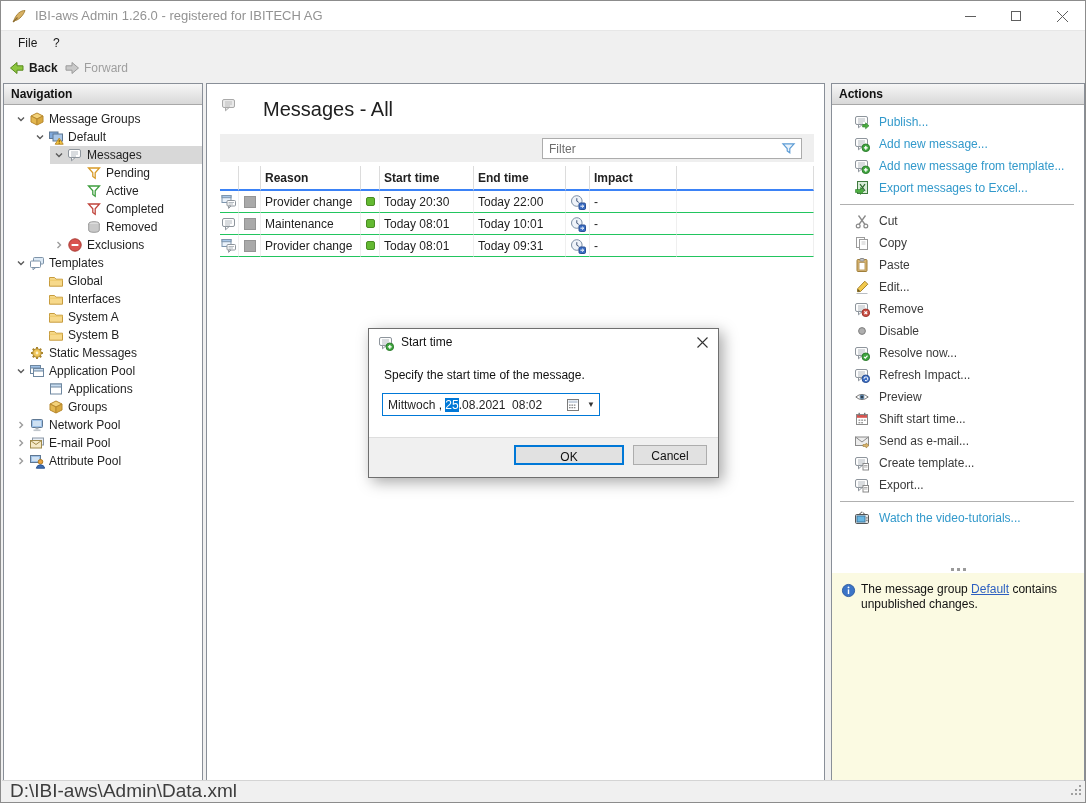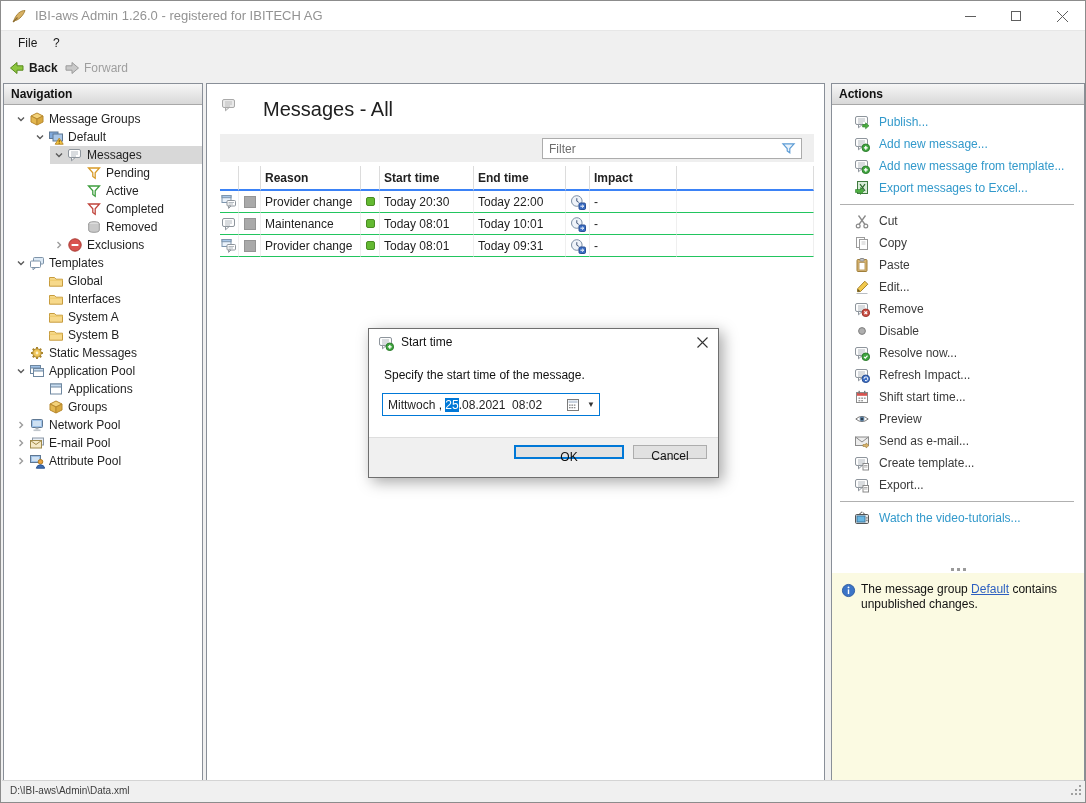--- a/index.html
+++ b/index.html
@@ -83,41 +83,41 @@
   .splitter i { width: 3px; height: 3px; background: #9a9a9a; display: block; }
 
   
   .info-body { flex: 1; background: var(--info-bg, #fbfae2); padding: 9px 8px; line-height: 15px; color: #111; }
   .info-icon { float: left; margin: 0 5px 2px 0; }
   .info-link { color: var(--hyperlink-blue, #2d5fc1); text-decoration: underline; cursor: pointer; }
 
   
   .statusbar { position: absolute; left: 1px; right: 1px; bottom: 1px; height: 21px;
     background: #f0f0f0; border-top: 1px solid #d4d4d4; }
-  .status-text { position: absolute; left: 8px; line-height: 20px; color: #3d3d3d; font-size: 10px; }
+  .status-text { position: absolute; left: 8px; line-height: 20px; color: #3d3d3d; font-size: 19px; }
   .grip { position: absolute; right: 2px; bottom: 2px; }
 
   
   .dialog { position: absolute; left: 367px; top: 327px; width: 351px; height: 150px;
     background: #fff; border: 1px solid #6f6f6f; box-shadow: 4px 4px 14px rgba(0,0,0,.35); }
   .dlg-titlebar { position: absolute; top: 0; left: 0; right: 0; height: 27px; background: #fff; }
   .dlg-icon { position: absolute; left: 9px; top: 6px; }
   .dlg-title { position: absolute; left: 32px; top: 0; line-height: 27px; color: #111; }
   .dlg-close { position: absolute; right: 0; top: 0; width: 32px; height: 27px;
     display: flex; align-items: center; justify-content: center; }
   .dlg-msg { position: absolute; left: 15px; top: 39px; color: #111; }
   .dt-input { position: absolute; left: 13px; top: 64px; width: 218px; height: 23px;
     border: 1px solid var(--selection-blue, #0078d7); background: #fff;
     display: flex; align-items: center; padding-left: 5px; white-space: pre; }
   .dt-sel { background: var(--selection-blue, #0078d7); color: #fff; }
   .dt-cal { position: absolute; right: 18px; top: 3px; display: inline-flex; }
   .dt-arrow { position: absolute; right: 4px; top: 6px; font-size: 8px; color: #333; }
   .dlg-footer { position: absolute; left: 0; right: 0; bottom: 0; height: 40px;
     background: #f0f0f0; border-top: 1px solid #dedede; }
-  .btn { position: absolute; top: 7px; height: 14px; background: #e1e1e1;
+  .btn { position: absolute; top: 7px; height: 20px; background: #e1e1e1;
     text-align: center; line-height: 20px; color: #111; cursor: default; }
   .btn-ok { left: 145px; width: 110px; border: 2px solid var(--selection-blue, #0078d7); }
   .btn-cancel { left: 264px; width: 74px; border: 1px solid #adadad; }
 </style>
 </head>
 <body>
 
 <div class="window">
 
   <div class="titlebar">
@@ -716,44 +716,44 @@
               <path d="M4.5 10.5 L4.5 13.8 L8.2 10.5 Z" fill="#fdfdfd" stroke="#8e959c"></path>
               <circle cx="11.8" cy="11.8" r="3.8" fill="#3c6ec4" stroke="#2a4f93"></circle>
               <path d="M10 11.8 a1.9 1.9 0 1 1 1 1.7" fill="none" stroke="#fff" stroke-width="1"></path>
             </svg>
           </span>
           <span class="a-lbl">Refresh Impact...</span>
         </div>
         <div class="action-item normal">
           <span class="icon">
             <svg width="16" height="16" viewBox="0 0 16 16">
+              <path d="M1.8 8 Q8 2.8 14.2 8 Q8 13.2 1.8 8 Z" fill="#fff" stroke="#777"></path>
+              <circle cx="8" cy="8" r="2.4" fill="#5a7d9e"></circle>
+              <circle cx="8" cy="8" r="1.1" fill="#22303d"></circle>
+            </svg>
+          </span>
+          <span class="a-lbl">Preview</span>
+        </div>
+        <div class="action-item normal">
+          <span class="icon">
+            <svg width="16" height="16" viewBox="0 0 16 16">
               <rect x="2.5" y="3.5" width="11" height="10" fill="#fff" stroke="#8a8a8a"></rect>
               <rect x="3" y="4" width="10" height="2.8" fill="#d9534f"></rect>
               <rect x="4.5" y="1.8" width="1.4" height="3" fill="#777"></rect>
               <rect x="10" y="1.8" width="1.4" height="3" fill="#777"></rect>
               <g fill="#9b9b9b">
                 <rect x="4.5" y="8.5" width="1.8" height="1.4"></rect>
                 <rect x="7.2" y="8.5" width="1.8" height="1.4"></rect>
                 <rect x="9.9" y="8.5" width="1.8" height="1.4"></rect>
                 <rect x="4.5" y="11" width="1.8" height="1.4"></rect>
                 <rect x="7.2" y="11" width="1.8" height="1.4"></rect>
               </g>
             </svg>
           </span>
           <span class="a-lbl">Shift start time...</span>
-        </div>
-        <div class="action-item normal">
-          <span class="icon">
-            <svg width="16" height="16" viewBox="0 0 16 16">
-              <path d="M1.8 8 Q8 2.8 14.2 8 Q8 13.2 1.8 8 Z" fill="#fff" stroke="#777"></path>
-              <circle cx="8" cy="8" r="2.4" fill="#5a7d9e"></circle>
-              <circle cx="8" cy="8" r="1.1" fill="#22303d"></circle>
-            </svg>
-          </span>
-          <span class="a-lbl">Preview</span>
         </div>
         <div class="action-item normal">
           <span class="icon">
             <svg width="16" height="16" viewBox="0 0 16 16">
               <rect x="1.5" y="4" width="13" height="8.5" fill="#ededed" stroke="#8a8a8a"></rect>
               <path d="M1.5 4 L8 9 L14.5 4" fill="none" stroke="#8a8a8a"></path>
               <polygon points="9,11.5 12,11.5 12,10 15,12.5 12,15 12,13.5 9,13.5" fill="#d9b36c" stroke="#a07f3a" stroke-width="0.6"></polygon>
             </svg>
           </span>
           <span class="a-lbl">Send as e-mail...</span>

